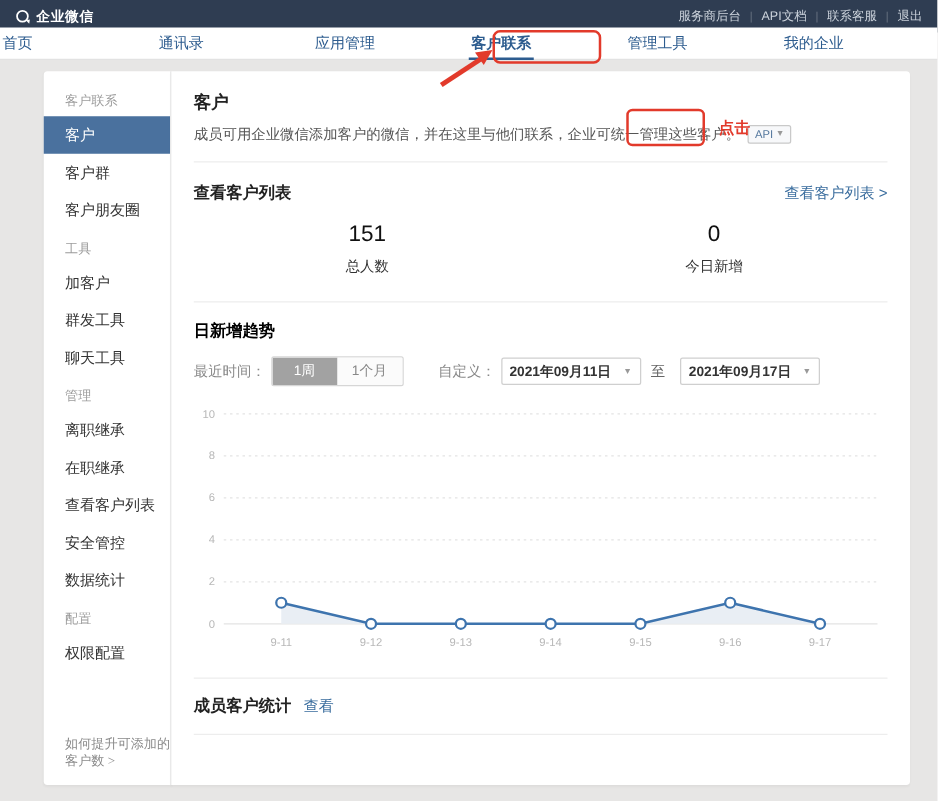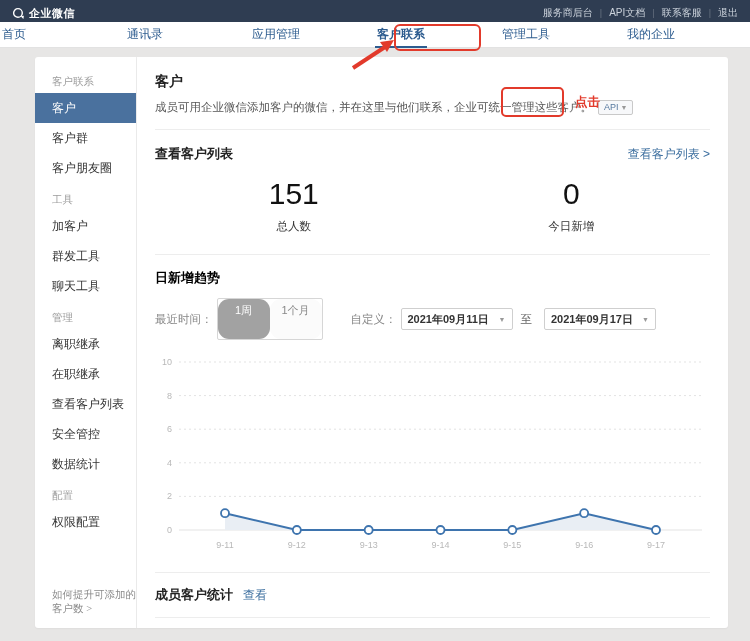--- a/index.html
+++ b/index.html
@@ -76,28 +76,28 @@
     padding:1px 5px 2px; cursor:pointer; display:inline-flex; align-items:center; gap:2px;
   }
   .api-btn .chev { font-size:7px; color:#999; }
   .hr { border-top:1px solid #ededed; }
   .hr1 { margin-top:14px; }
   .sec-head { margin-top:15px; display:flex; justify-content:space-between; align-items:center; }
   .sec-title { font-size:13px; font-weight:bold; color:#222; }
   .blue-link { font-size:12px; color:#3a6d9e; text-decoration:none; cursor:pointer; }
   .stats-row { display:flex; margin-top:14px; margin-bottom:20px; }
   .stat { flex:1; text-align:center; }
-  .stat-value { font-size:30px; color:#111; font-weight:500; }
+  .stat-value { font-size:18px; color:#111; font-weight:500; }
   .stat-label { margin-top:8px; font-size:11.5px; color:#333; }
   .trend-title { margin-top:14px; font-size:13px; font-weight:bold; color:#000000; }
   .controls { margin-top:11px; display:flex; align-items:center; font-size:11.5px; color:#888; }
   .seg { display:flex; border:1px solid #d6d6d6; border-radius:2px; overflow:hidden; margin-left:4px; }
   .seg-btn {
-    width:52px; height:40px; line-height:22px; text-align:center;
-    font-size:11px; background:#fbfbfb; color:#888; cursor:pointer;border-radius:11px;
+    width:52px; height:22px; line-height:22px; text-align:center;
+    font-size:11px; background:#fbfbfb; color:#888; cursor:pointer;
   }
   .seg-btn.selected { background:#a2a2a2; color:#fff; }
   .custom-label { margin-left:28px; }
   .date-select {
     margin-left:4px; width:112px; height:22px; border:1px solid #cfcfcf; border-radius:2px;
     background:#fff; display:flex; align-items:center; justify-content:space-between;
     padding:0 6px; cursor:pointer;
   }
   .date-select .dtext { font-size:11px; color:#333; font-weight:bold; }
   .date-select .dcar { font-size:7px; color:#999; }

